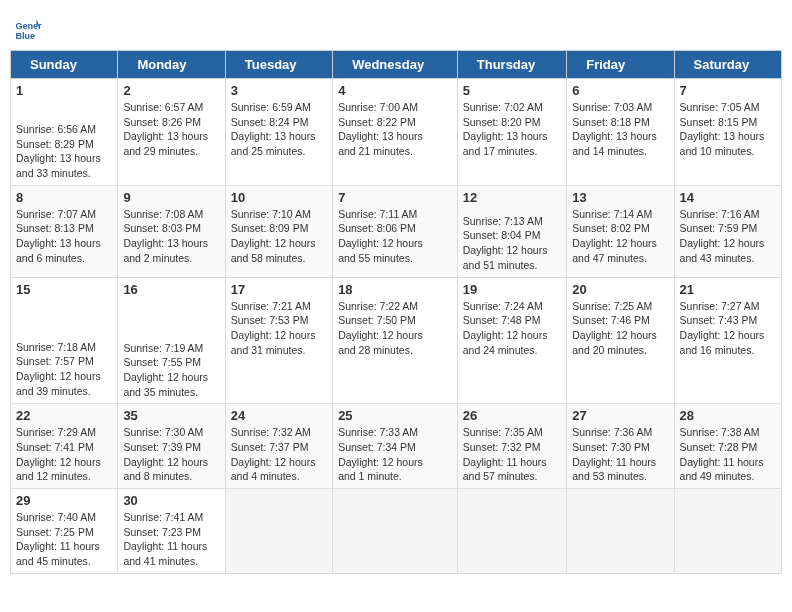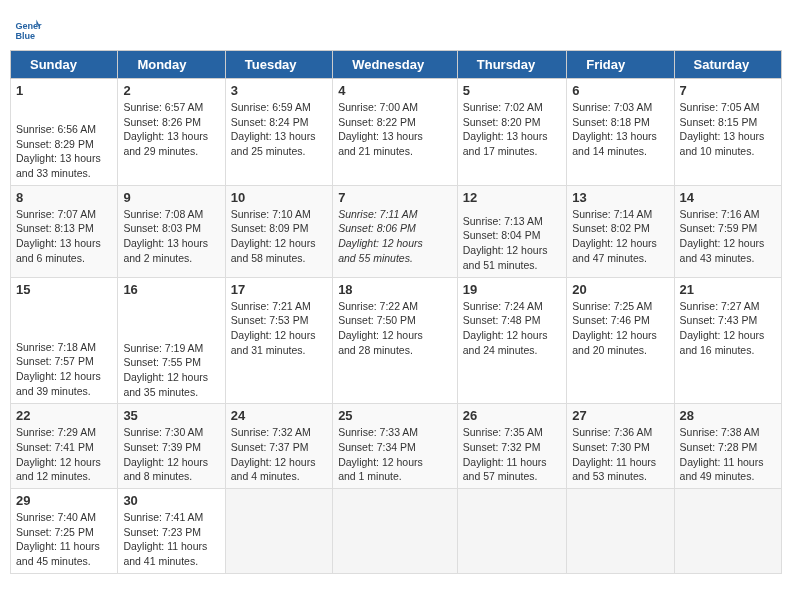--- a/index.html
+++ b/index.html
@@ -181,21 +181,21 @@
         </td>
         <td>
           <span class="day-num">10</span>
           <div class="day-detail" style="white-space: pre-line;">Sunrise: 7:10 AM
 Sunset: 8:09 PM
 Daylight: 12 hours
 and 58 minutes.</div>
         </td>
         <td>
           <span class="day-num">7</span>
-          <div class="day-detail" style="white-space: pre-line; font-style: italic;">Sunrise: 7:11 AM
+          <div class="day-detail" style="white-space: pre-line;">Sunrise: 7:11 AM
 Sunset: 8:06 PM
 Daylight: 12 hours
 and 55 minutes.</div>
         </td>
         <td>
           <span class="day-num">12</span>
           <div class="day-detail" style="white-space: pre-line; margin-top: 9px;">Sunrise: 7:13 AM
 Sunset: 8:04 PM
 Daylight: 12 hours
 and 51 minutes.</div>

